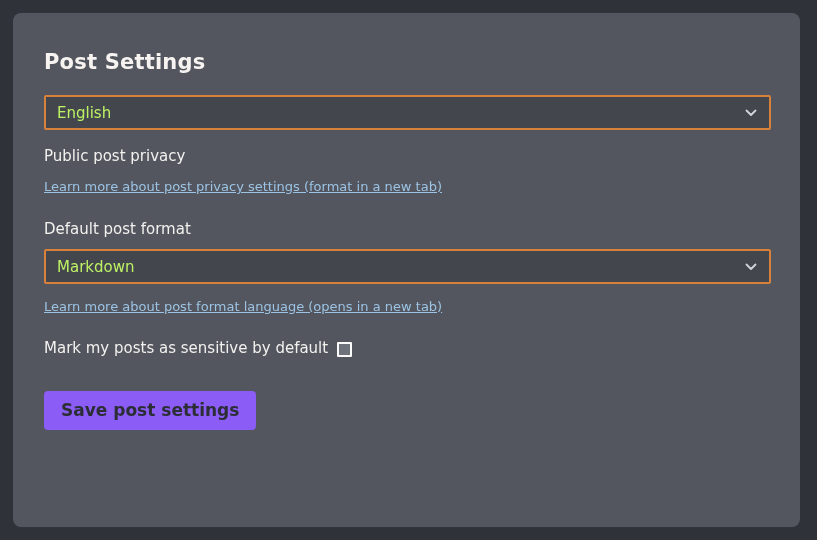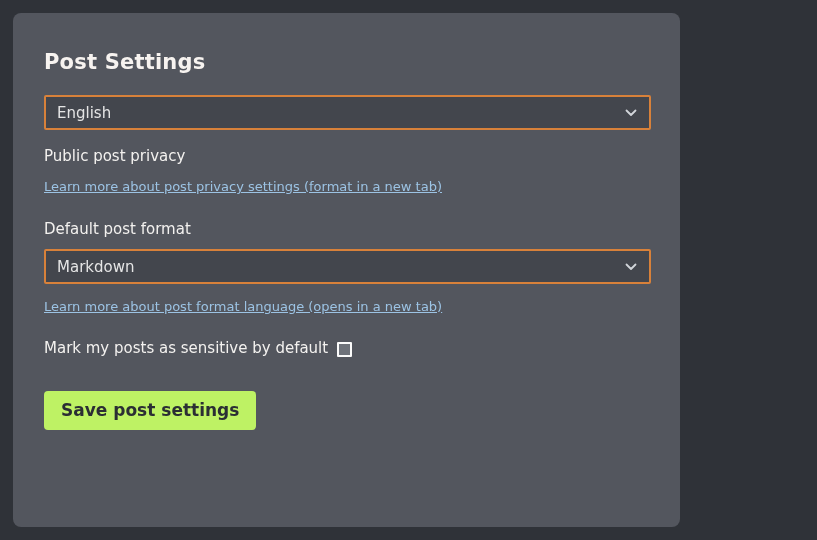--- a/index.html
+++ b/index.html
@@ -8,21 +8,21 @@
     width: 817px;
     height: 540px;
     background: #2f3238;
     font-family: "DejaVu Sans", "Liberation Sans", sans-serif;
     overflow: hidden;
   }
   .card {
     position: absolute;
     left: 13px;
     top: 13px;
-    width: 667px;
+    width: 787px;
     height: 514px;
     box-sizing: border-box;
     background: #53565e;
     border-radius: 8px;
     padding: 38px 29px 30px 31px;
   }
   .card h1 {
     margin: 0 0 21px 0;
     font-size: 21px;
     line-height: 23px;
@@ -43,21 +43,21 @@
     margin-bottom: 18px;
   }
   .select-wrap.tight { margin-bottom: 12px; }
   select.styled-select {
     -webkit-appearance: none;
     appearance: none;
     width: 100%;
     height: 35px;
     box-sizing: border-box;
     background: #43464d;
-    color: #e5e5e5;
+    color: #bef264;
     border: 2px solid #d8813a;
     border-radius: 2px;
     font-family: "DejaVu Sans", "Liberation Sans", sans-serif;
     font-size: 15px;
     padding: 0 34px 0 11px;
     outline: none;
     cursor: pointer;
   }
   .chevron {
     position: absolute;
@@ -95,21 +95,21 @@
     height: 15px;
     box-sizing: border-box;
     margin: 0;
     border: 2px solid #fbfbfb;
     background: #6e727a;
     border-radius: 1px;
     cursor: pointer;
   }
   .save-btn {
     display: inline-block;
-    background: #bef264;
+    background: #8b5cf6;
     color: #2b2e34;
     border: none;
     border-radius: 4px;
     font-family: "DejaVu Sans", "Liberation Sans", sans-serif;
     font-size: 17px;
     font-weight: bold;
     padding: 9px 17px 10px 17px;
     cursor: pointer;
   }
 </style>

